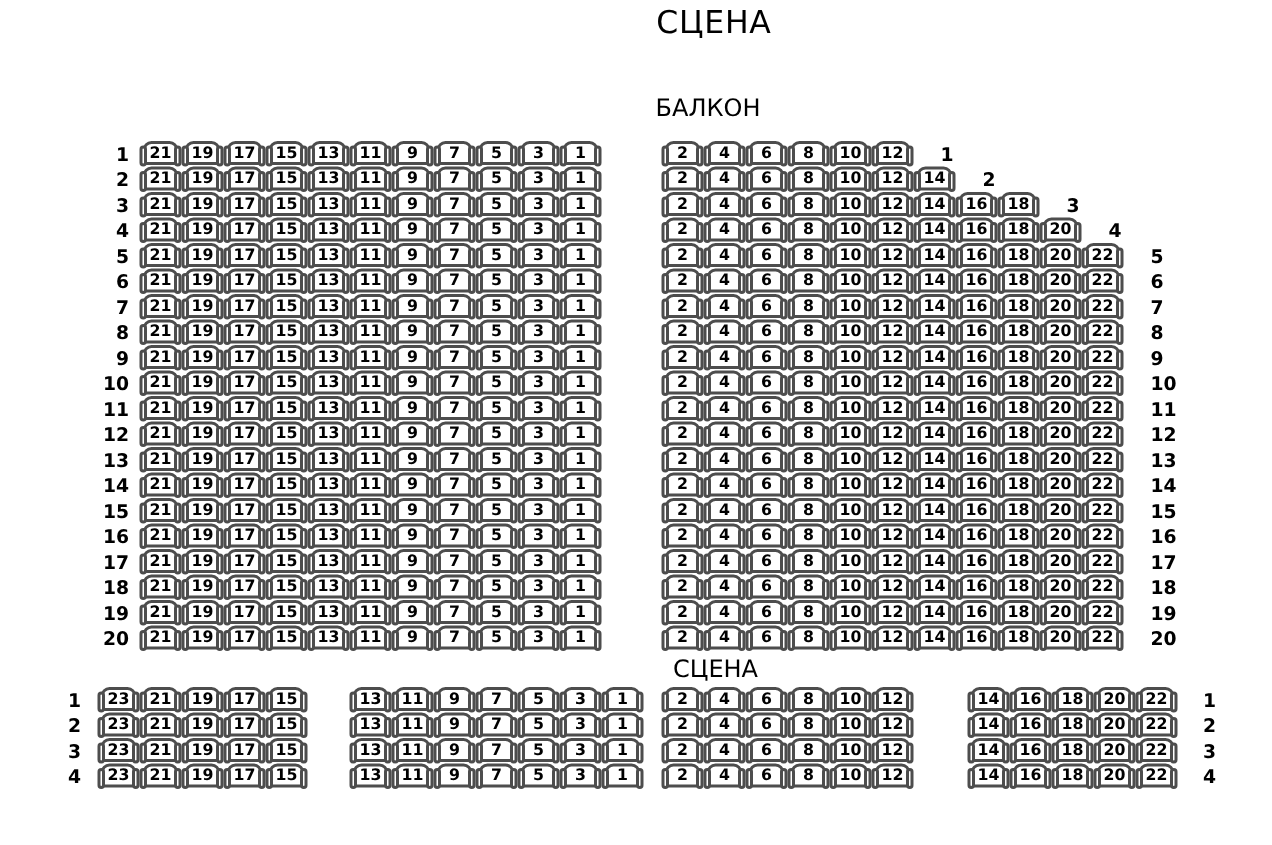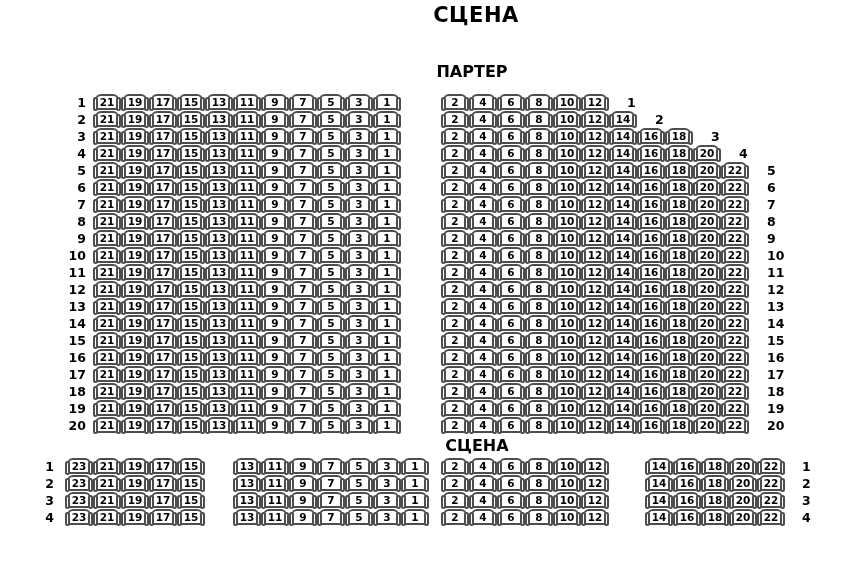--- a/index.html
+++ b/index.html
@@ -1,38 +1,38 @@
 <!DOCTYPE html>
 <html><head>
 <meta charset="utf-8">
 <style>
   html,body{margin:0;padding:0;background:#fff}
   .canvas{position:relative;width:848px;height:563px;background:#fff;
     font-family:"DejaVu Sans","Liberation Sans",sans-serif;overflow:hidden;color:#000}
-  .title{position:absolute;transform:translateX(-50%);font-weight:bold;color:#000;white-space:nowrap}
+  .title{position:absolute;transform:translateX(-50%);font-weight:normal;color:#000;white-space:nowrap}
   .stage-title{left:476px;top:3px;font-size:21px;letter-spacing:.5px}
   .section-title{font-size:16px}
   .parterre-title{left:472px;top:62px}
   .balcony-title{left:477px;top:436px}
   .seat{position:absolute;box-sizing:border-box;width:24px;height:16px;background:#fff;
     border:2px solid #4d4d4d;border-radius:6px 6px 3px 3px;display:flex;align-items:center;
     justify-content:center;font-size:10.5px;font-weight:bold;color:#000;cursor:pointer;z-index:2}
   .seat::before,.seat::after{content:"";position:absolute;box-sizing:border-box;top:1px;width:5px;
     height:14px;background:#fff;border:2px solid #4d4d4d;border-radius:3px}
   .seat::before{left:-4px}
   .seat::after{right:-4px}
   .row-label{position:absolute;font-size:12.5px;font-weight:bold;color:#000;height:16px;line-height:17px;white-space:nowrap}
   .row-label.right{width:24px;text-align:right}
 </style>
 </head>
 <body>
 
 <div class="canvas">
   <div class="title stage-title">СЦЕНА</div>
-  <div class="title section-title parterre-title">ПАРТЕР</div>
+  <div class="title section-title parterre-title">БАЛКОН</div>
   <div class="title section-title balcony-title">СЦЕНА</div>
   <div id="seats-layer">
       <div class="row-label right" style="left: 62px; top: 94px;">1</div>
       <div class="seat" style="left: 95px; top: 94px;">21</div>
       <div class="seat" style="left: 123px; top: 94px;">19</div>
       <div class="seat" style="left: 151px; top: 94px;">17</div>
       <div class="seat" style="left: 179px; top: 94px;">15</div>
       <div class="seat" style="left: 207px; top: 94px;">13</div>
       <div class="seat" style="left: 235px; top: 94px;">11</div>
       <div class="seat" style="left: 263px; top: 94px;">9</div>

